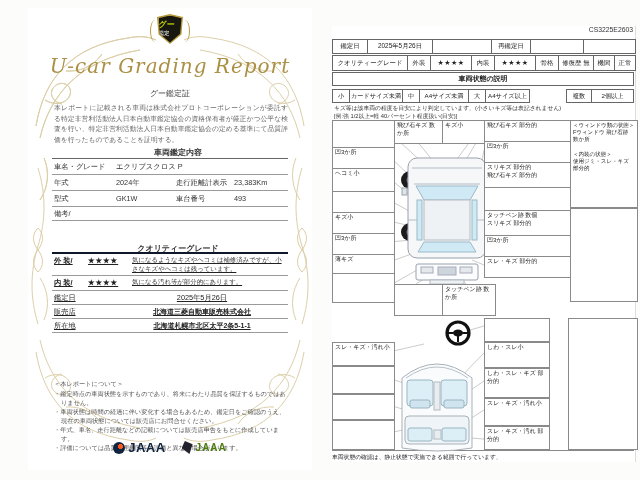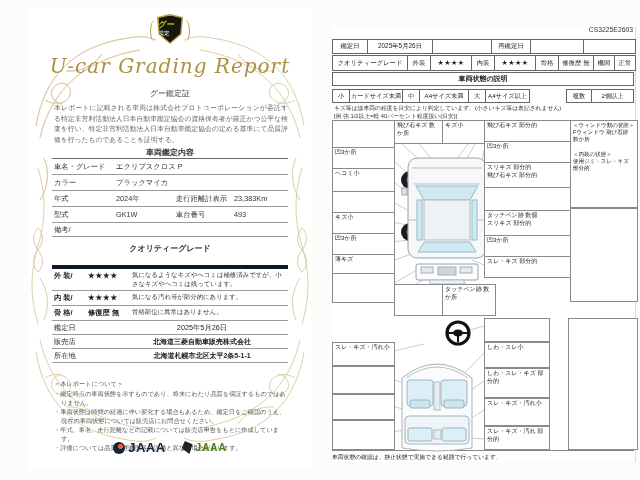--- a/index.html
+++ b/index.html
@@ -12,21 +12,21 @@
   .badge:before,.badge:after{content:"";position:absolute;top:6px;width:9px;height:22px;border-radius:50%;}
   .badge:before{left:0;border-left:1.5px solid #b59a3e;}
   .badge:after{right:0;border-right:1.5px solid #b59a3e;}
   .shield-outer{width:26px;height:30px;margin:0 auto;background:#b59a3e;clip-path:polygon(50% 0,100% 10%,94% 68%,50% 100%,6% 68%,0 10%);position:relative;}
   .shield-inner{position:absolute;left:1.5px;top:1.5px;right:1.5px;bottom:1.5px;background:#17160f;clip-path:polygon(50% 0,100% 10%,94% 68%,50% 100%,6% 68%,0 10%);}
   .shield-top{color:#c3d400;font-size:8px;font-weight:bold;line-height:1;margin-top:5px;}
   .shield-bottom{color:#fff;font-size:5.5px;line-height:1;margin-top:2px;}
   .gtitle{position:absolute;left:0;top:46px;width:100%;text-align:center;font-family:"DejaVu Serif",serif;font-style:italic;font-size:20px;color:#ab9045;letter-spacing:1px;}
   .gsub{position:absolute;left:0;top:80px;width:100%;text-align:center;font-size:8px;color:#444;}
   .intro{position:absolute;left:26px;top:95px;width:234px;font-size:6.8px;line-height:1.55;color:#666;text-align:justify;}
-  .sec-title{position:absolute;width:236px;left:24px;text-align:center;font-size:8px;font-weight:bold;color:#333;}
+  .sec-title{position:absolute;width:236px;left:32px;text-align:center;font-size:8px;font-weight:bold;color:#333;}
   .itable{position:absolute;left:24px;width:236px;border-top:1.5px solid #666;}
   .irow{display:flex;align-items:center;border-bottom:1px solid #9a9a9a;min-height:15px;font-size:7.3px;color:#333;}
   .irow .lab{width:62px;padding-left:2px;}
   .irow .lab2{width:58px;}
   .irow .val{flex:1;}
   .grow{display:flex;border-bottom:1px solid #9a9a9a;padding:2px 0;font-size:7.3px;align-items:flex-start;}
   .grow .glab{width:34px;font-weight:bold;padding-left:2px;}
   .grow .gval{width:44px;font-weight:bold;letter-spacing:1px;}
   .grow .gdesc{flex:1;font-size:6.4px;line-height:1.35;color:#333;}
   .mrow{display:flex;align-items:center;border-bottom:1px solid #9a9a9a;min-height:13px;font-size:7.2px;}
@@ -99,58 +99,49 @@
   <div class="intro">本レポートに記載される車両は株式会社プロトコーポレーションが委託する特定非営利活動法人日本自動車鑑定協会の資格保有者が厳正かつ公平な検査を行い、特定非営利活動法人日本自動車鑑定協会の定める基準にて品質評価を行ったものであることを証明する。</div>
 
   <div class="sec-title" style="top:139px;">車両鑑定内容</div>
 
   <div class="itable" style="top:150px;">
     <div class="irow">
       <span class="lab">車名・グレード</span>
       <span class="val">エクリプスクロス P</span>
     </div>
     <div class="irow">
-      <span class="lab">カラー</span>
-      <span class="val">ブラックマイカ</span>
-    </div>
-    <div class="irow">
       <span class="lab">年式</span>
       <span class="val" style="flex:0 0 58px;">2024年</span>
       <span class="lab lab2">走行距離計表示</span>
       <span class="val">23,383Km</span>
     </div>
     <div class="irow">
       <span class="lab">型式</span>
       <span class="val" style="flex:0 0 58px;">GK1W</span>
       <span class="lab lab2">車台番号</span>
       <span class="val">493</span>
     </div>
     <div class="irow" style="min-height:13px;">
       <span class="lab">備考/</span>
       <span class="val"></span>
     </div>
   </div>
 
   <div class="sec-title" style="top:235px;">クオリティーグレード</div>
 
-  <div class="itable" style="top:257px;border-top:4px solid #0f172a;">
+  <div class="itable" style="top:244px;border-top:2px solid #0f172a;text-decoration:underline;">
     <div class="grow">
       <span class="glab">外 装/</span>
       <span class="gval">★★★★</span>
       <span class="gdesc">気になるようなキズやヘコミは補修済みですが、小さなキズやヘコミは残っています。</span>
     </div>
     <div class="grow">
       <span class="glab">内 装/</span>
       <span class="gval">★★★★</span>
       <span class="gdesc">気になる汚れ等が部分的にあります。</span>
-    </div>
-    <div class="grow">
-      <span class="glab">骨 格/</span>
-      <span class="gval" style="letter-spacing:0;">修復歴 無</span>
-      <span class="gdesc">骨格部位に異常はありません。</span>
     </div>
     <div class="mrow">
       <span class="lab">鑑定日</span>
       <span class="mval" style="font-weight:normal;font-size:7.3px;">2025年5月26日</span>
     </div>
     <div class="mrow">
       <span class="lab">販売店</span>
       <span class="mval">北海道三菱自動車販売株式会社</span>
     </div>
     <div class="mrow">

